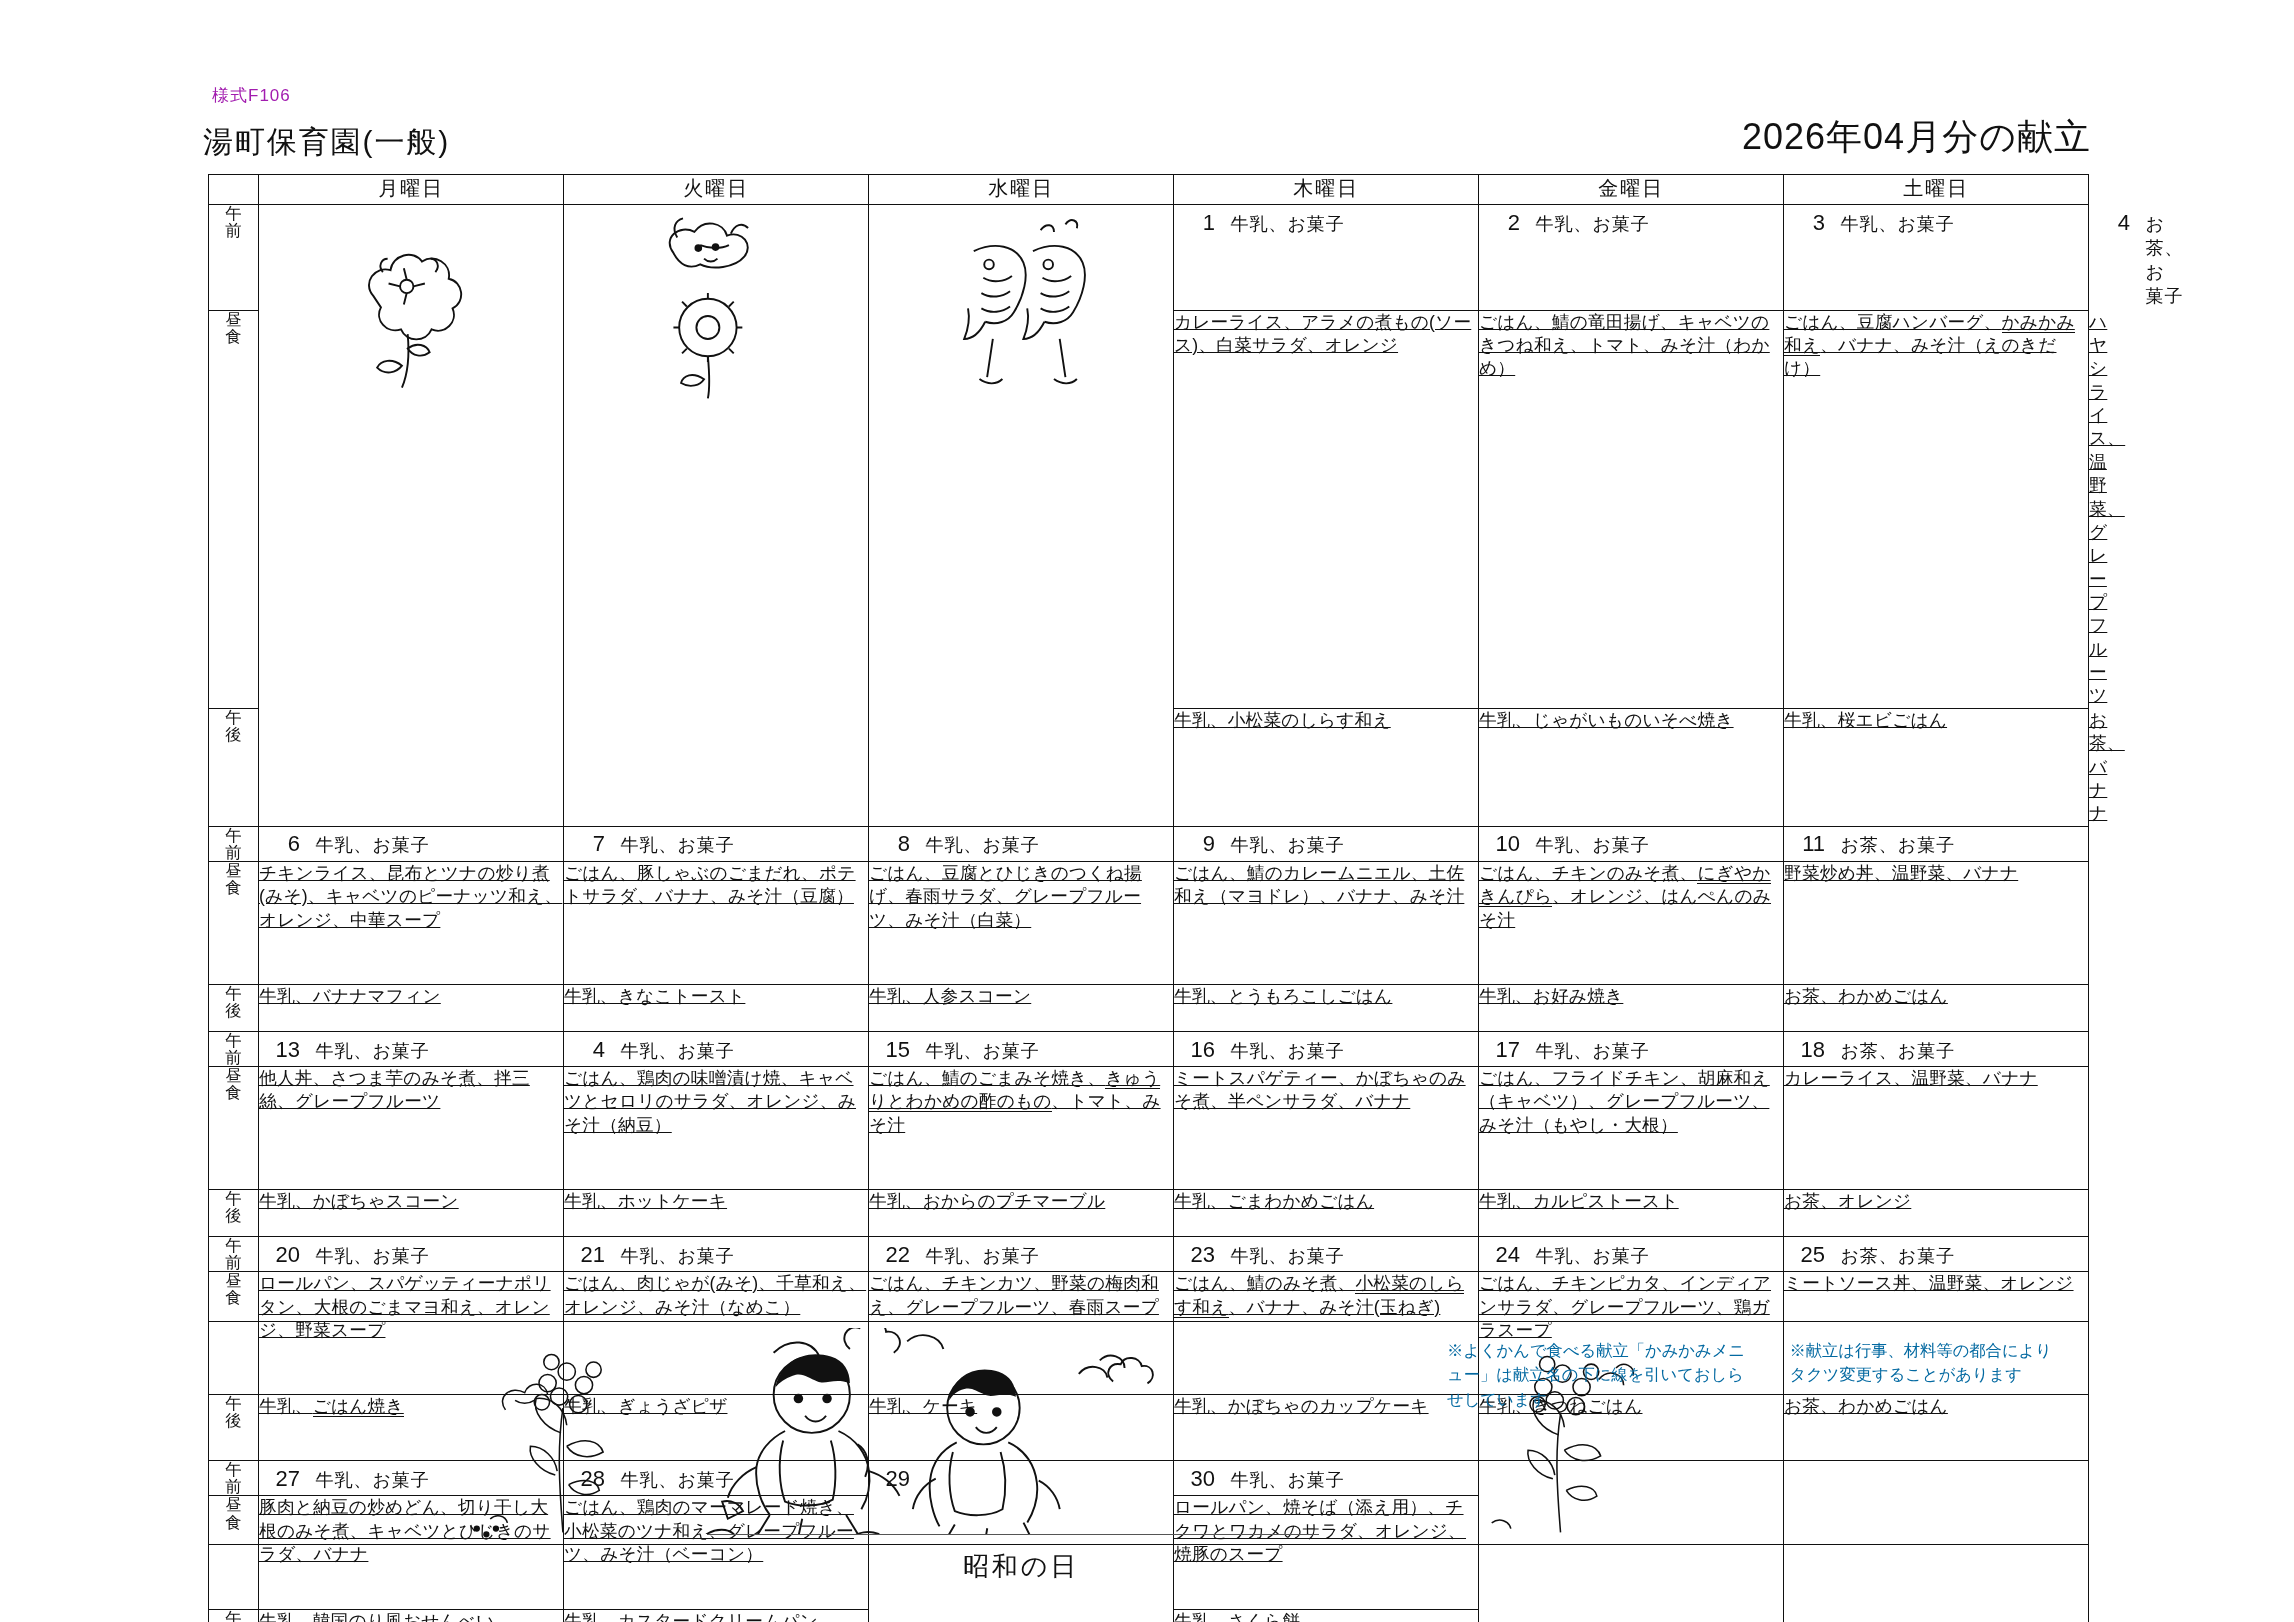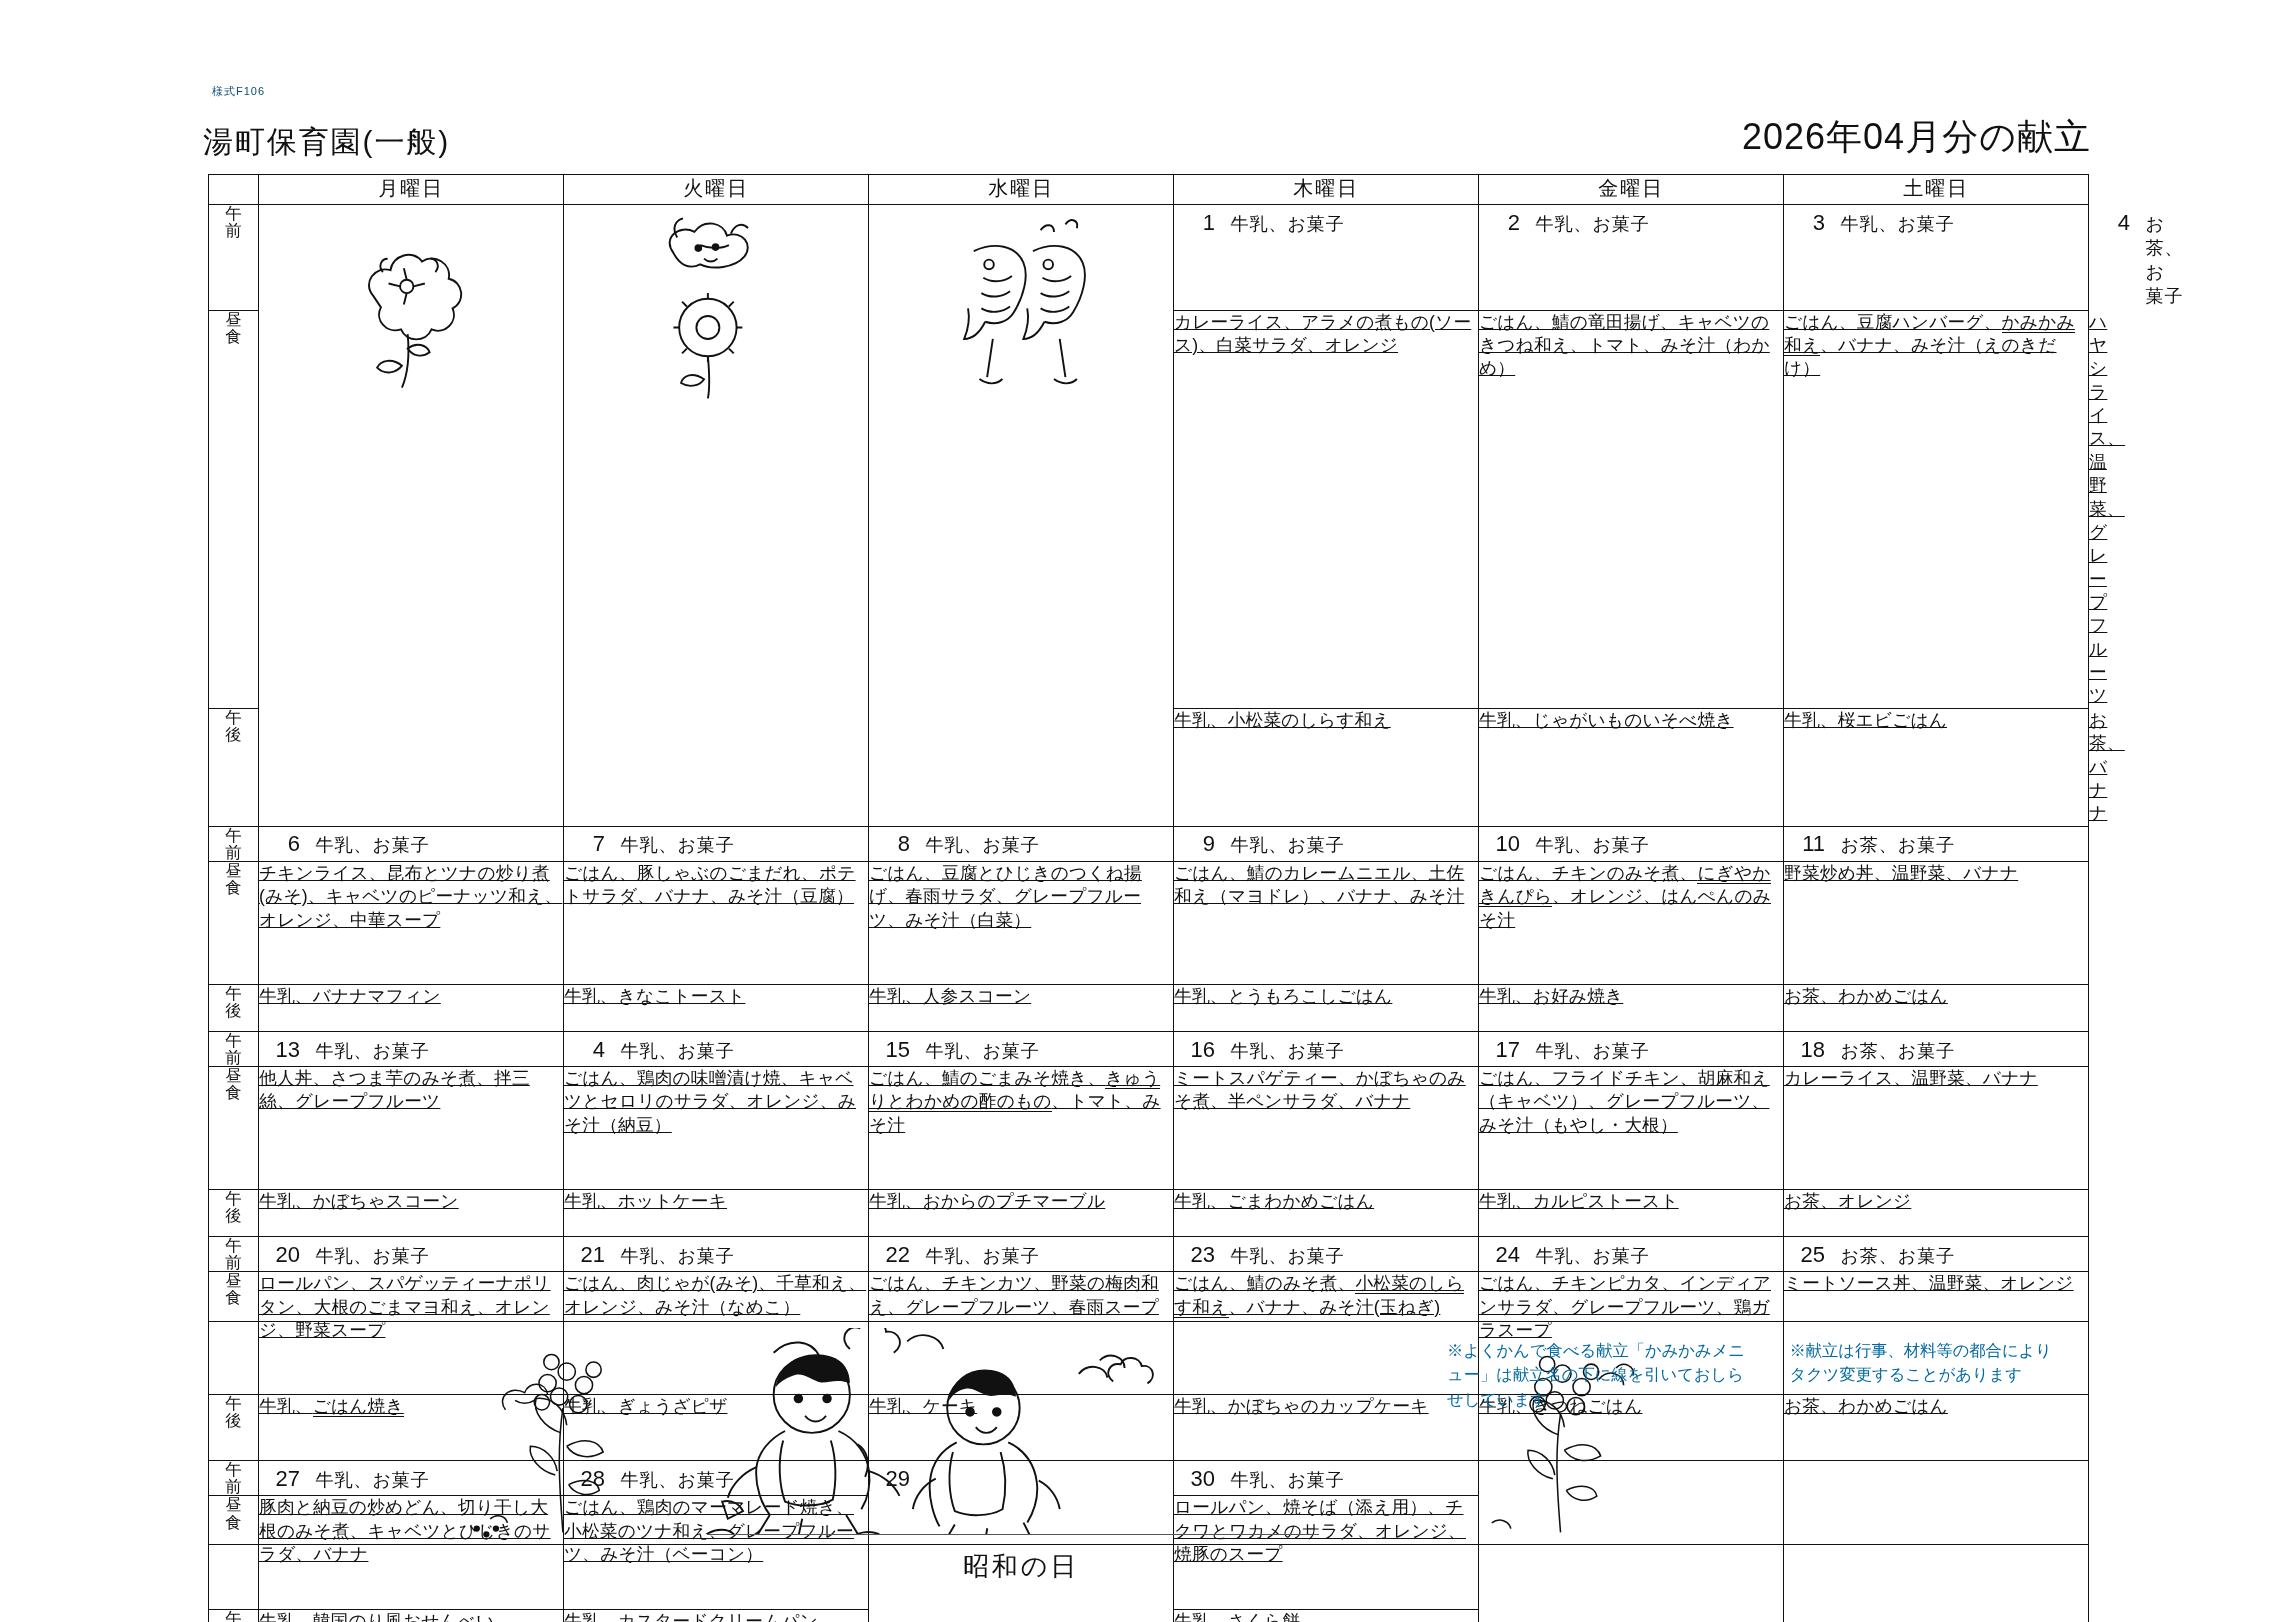--- a/index.html
+++ b/index.html
@@ -19,23 +19,23 @@
     position: absolute;
     left: 0; top: 0;
     width: 2294px;
     height: 1622px;
   }
   
   .form-code {
     position: absolute;
     left: 212px;
     top: 84px;
-    font-size: 11px;
+    font-size: 17px;
     letter-spacing: 1px;
-    color: #0c4a6e;
+    color: #a21caf;
   }
   .title-left {
     position: absolute;
     left: 203px;
     top: 122px;
     font-size: 30px;
     letter-spacing: 1.9px;
   }
   .title-right {
     position: absolute;

